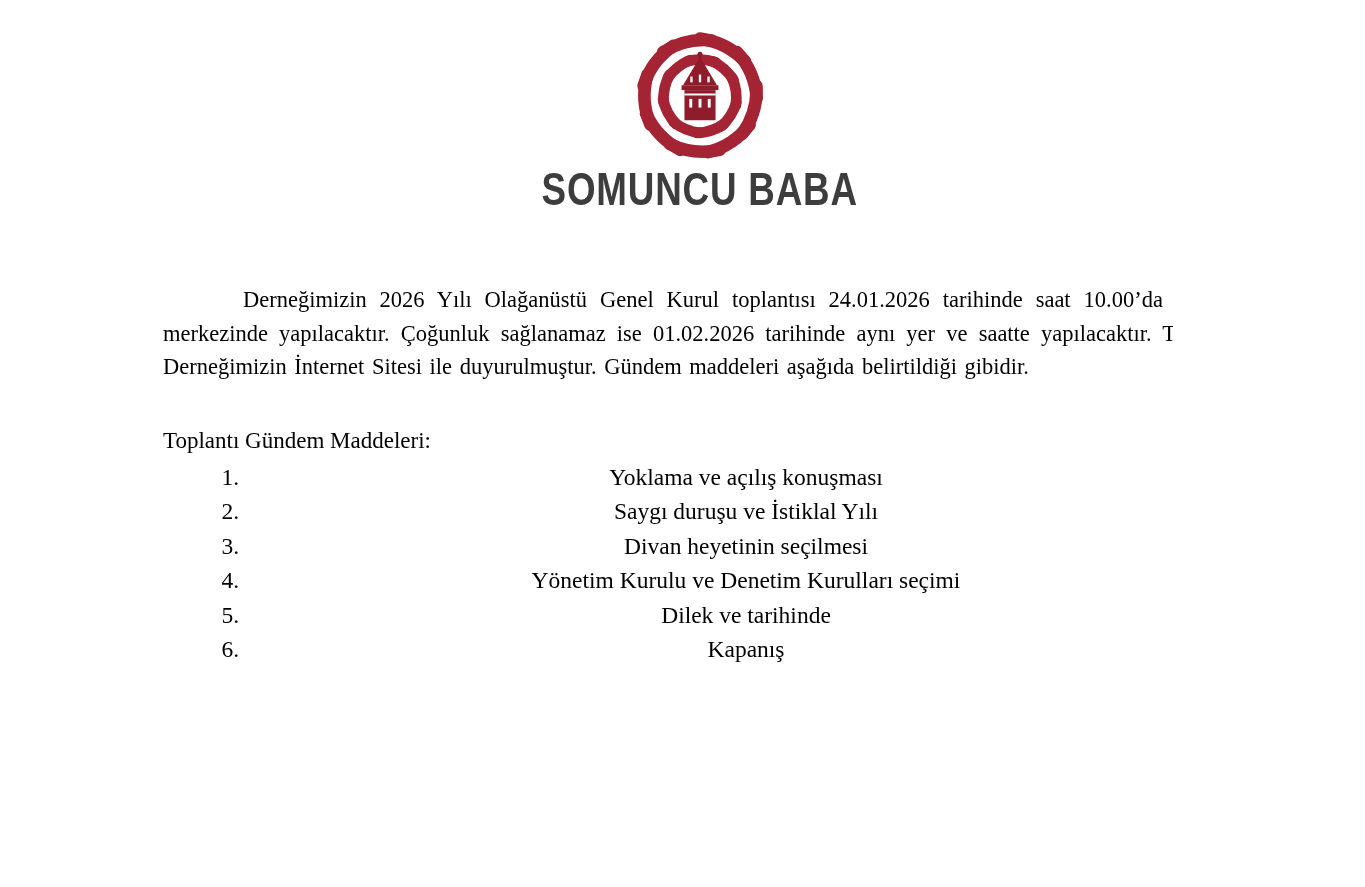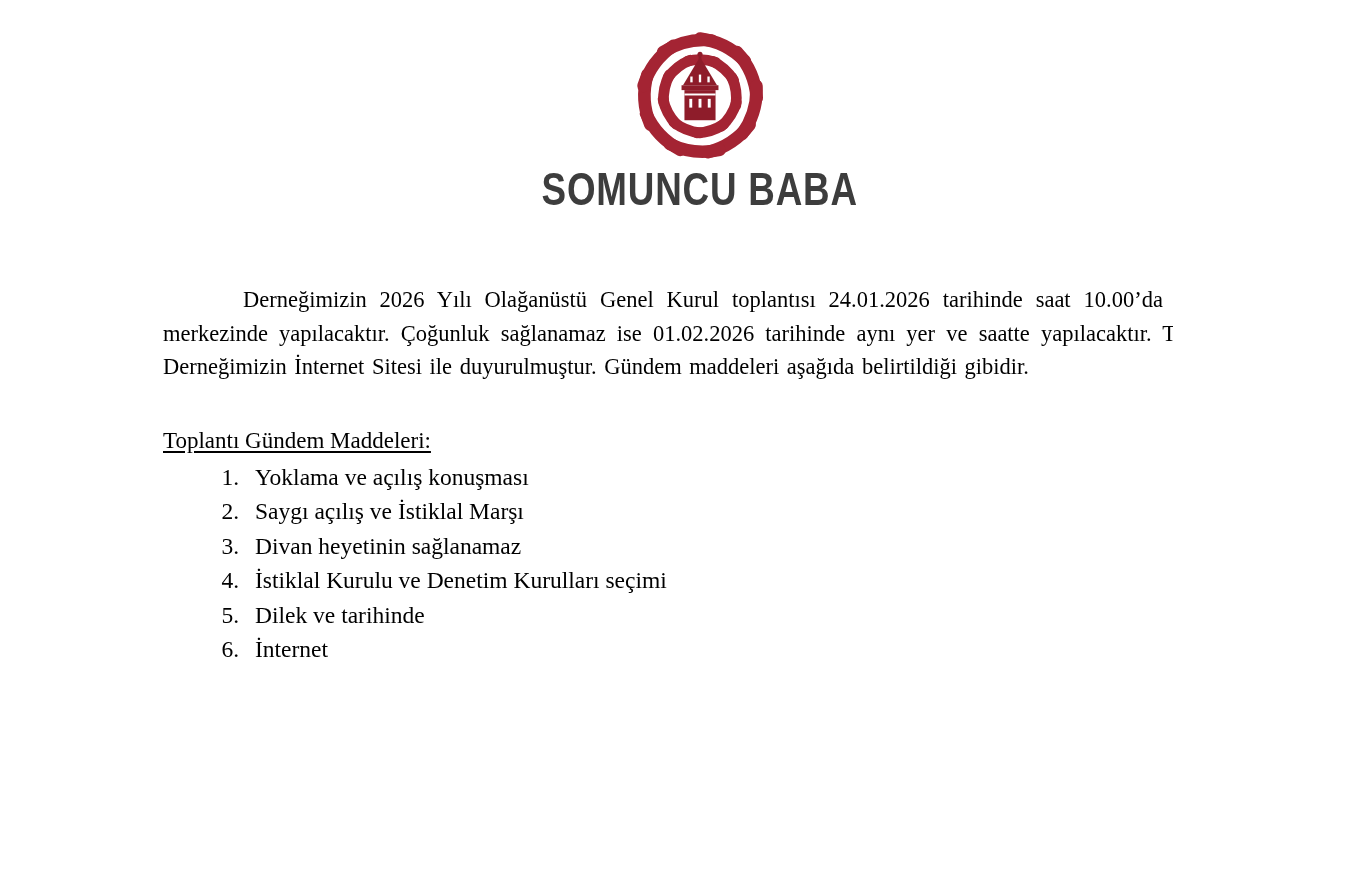--- a/index.html
+++ b/index.html
@@ -54,31 +54,30 @@
   .doc-paragraph {
     margin-top: 71px;
     font-size: 22.5px;
     line-height: 33.5px;
     text-align: justify;
     text-indent: 80px;
     word-spacing: 2px;
   }
   .agenda-heading-row { margin-top: 42px; font-size: 23px; line-height: 30px; }
   .agenda-heading {
-    text-decoration: underline;
     text-underline-offset: 3px;
   }
   ol.agenda-list {
     margin: 4px 0 0 0;
     padding-left: 82px;
     font-size: 23.5px;
     line-height: 34.5px;
     list-style: decimal;
   }
-  ol.agenda-list li { padding-left: 10px; }
+  ol.agenda-list li { padding-left: 10px; text-align: center; }
 </style>
 </head>
 <body>
 
 <div class="page">
   <div class="content">
 
     <div class="header">
 
       <svg class="logo-svg" width="140" height="136" viewBox="30 28 140 140" aria-hidden="true">
@@ -138,34 +137,34 @@
       <span class="agenda-heading">Toplantı Gündem Maddeleri:</span>
     </div>
 
     <ol class="agenda-list">
 
         <li>
           <span>Yoklama ve açılış konuşması</span>
         </li>
 
         <li>
-          <span>Saygı açılış ve İstiklal Marşı</span>
+          <span>Saygı duruşu ve İstiklal Yılı</span>
         </li>
 
         <li>
-          <span>Divan heyetinin sağlanamaz</span>
+          <span>Divan heyetinin seçilmesi</span>
         </li>
 
         <li>
-          <span>İstiklal Kurulu ve Denetim Kurulları seçimi</span>
+          <span>Yönetim Kurulu ve Denetim Kurulları seçimi</span>
         </li>
 
         <li>
           <span>Dilek ve tarihinde</span>
         </li>
 
         <li>
-          <span>İnternet</span>
+          <span>Kapanış</span>
         </li>
       </ol>
 
   </div>
 </div>
 
 </body></html>

